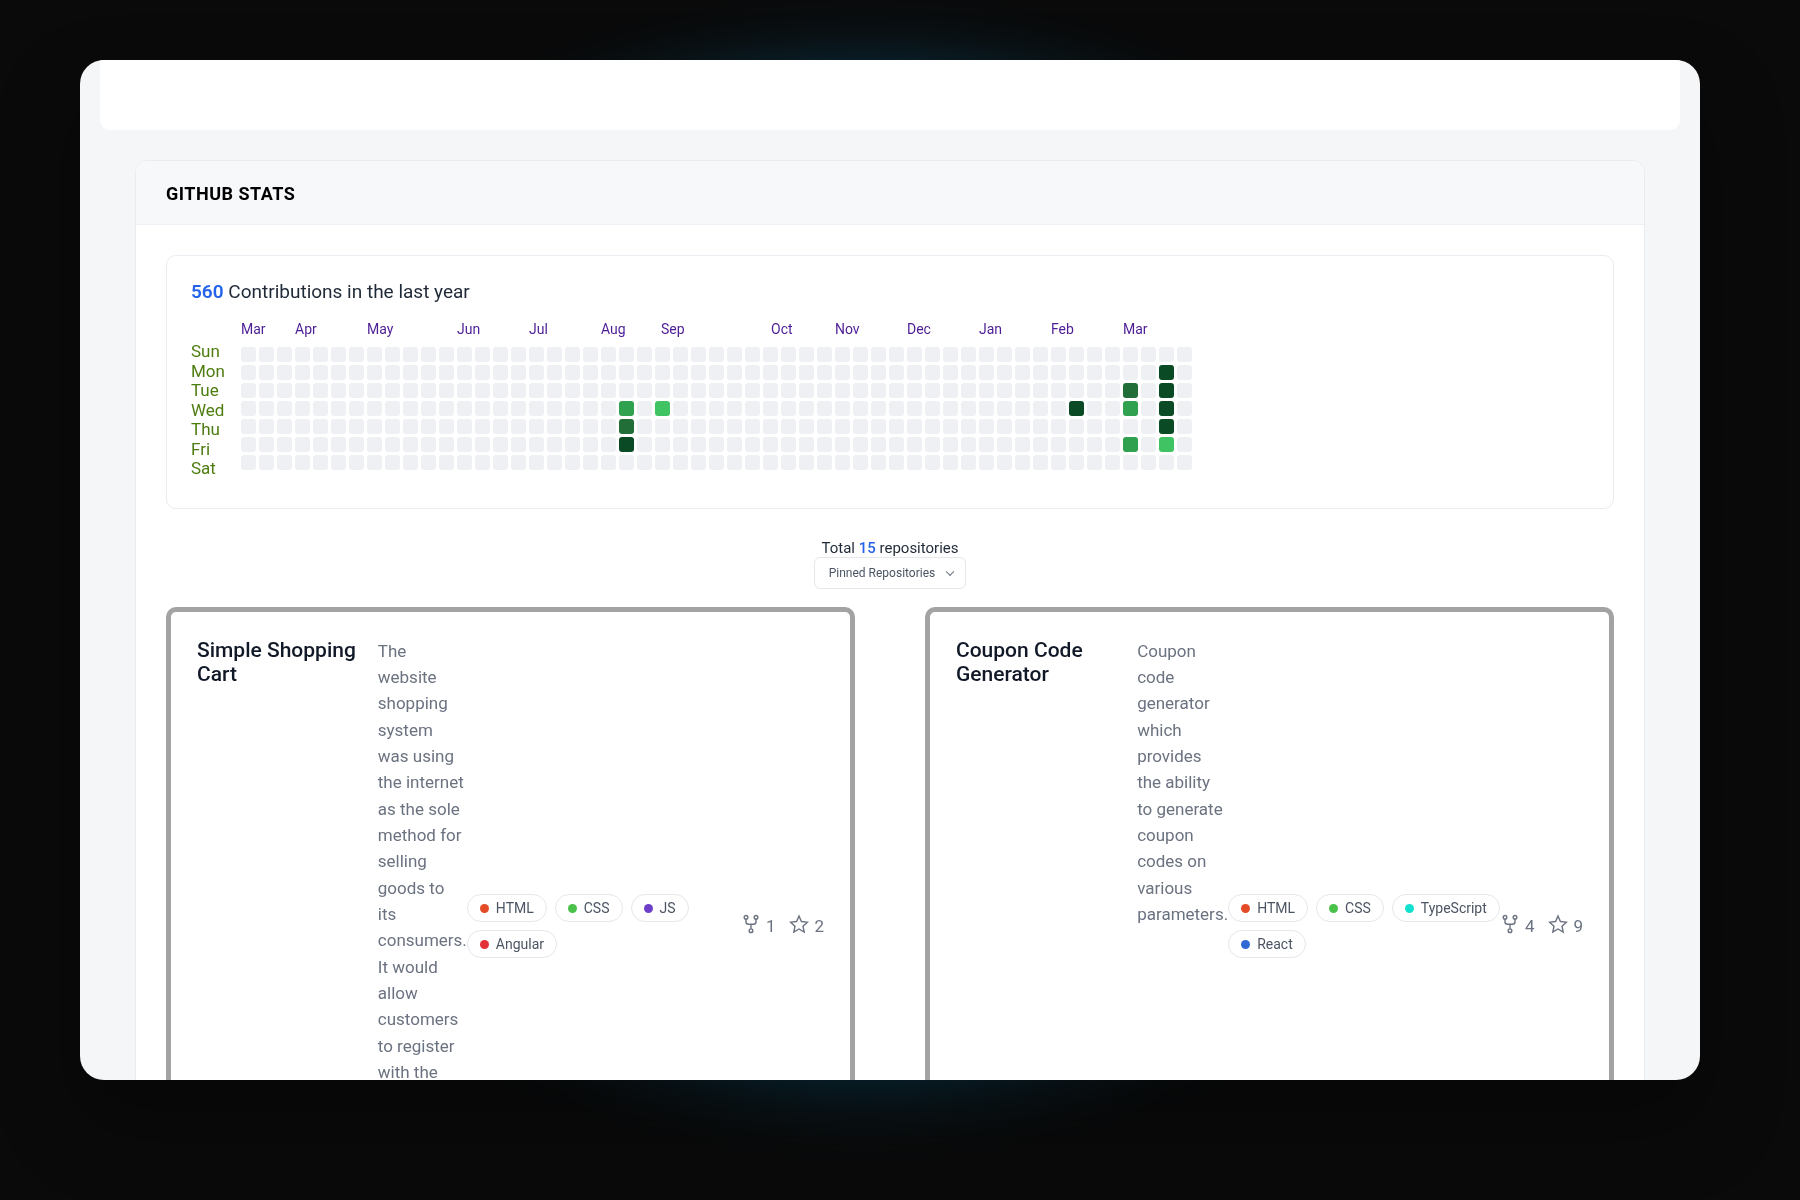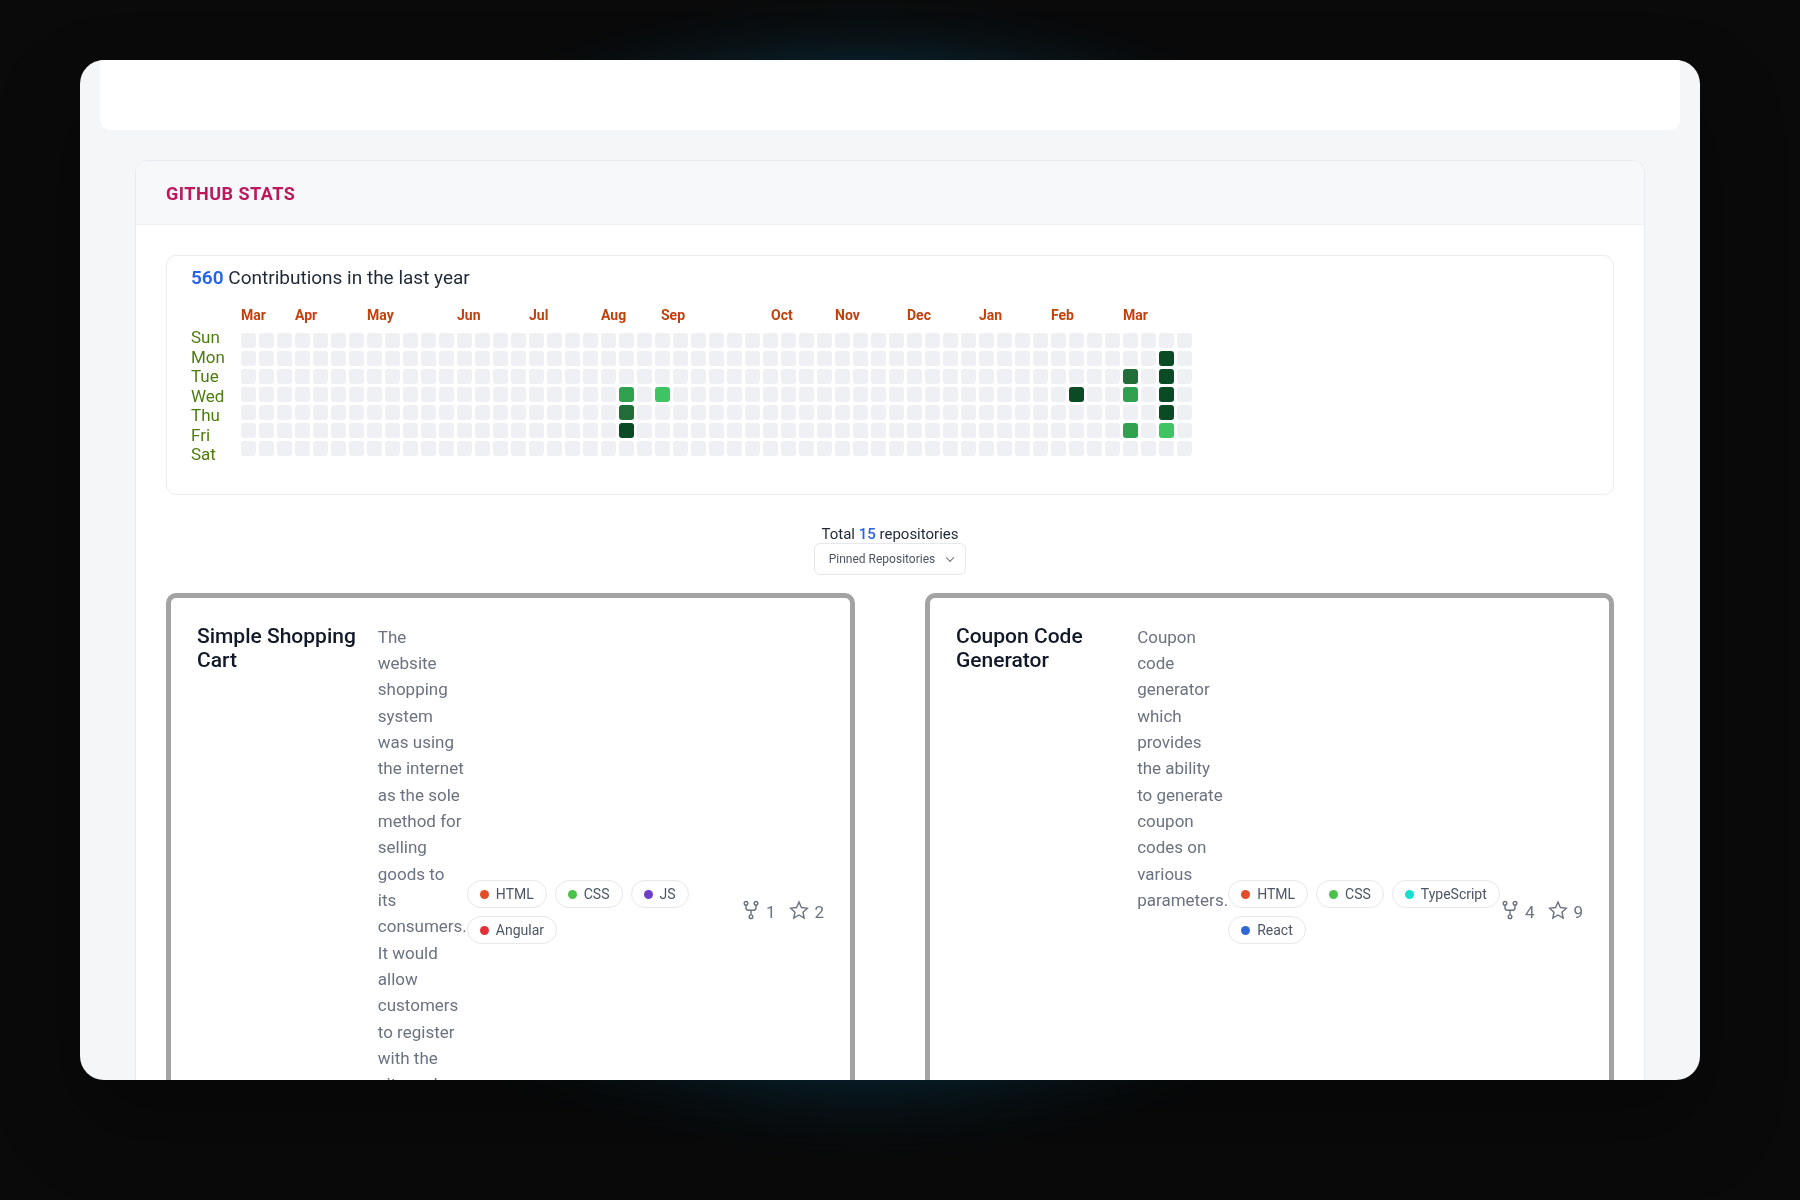--- a/index.html
+++ b/index.html
@@ -41,30 +41,30 @@
     border-radius: 12px;
     border: 1px solid #e9ecf1;
     overflow: hidden;
   }
   .section-header {
     padding: 22px 30px 20px 30px;
     background: #f7f8fa;
     border-bottom: 1px solid #edf0f4;
   }
   .section-title {
-    color: #be185d;
+    color: #000000;
     font-size: 18px;
     font-weight: 700;
     letter-spacing: 0.5px;
   }
   .contrib-card {
     margin: 30px;
     border: 1px solid #e9ecf1;
     border-radius: 10px;
-    padding: 10px 24px 28px 24px;
+    padding: 24px 24px 28px 24px;
   }
   .contrib-title {
     font-size: 19px;
     color: #1f2937;
     margin-bottom: 18px;
   }
   .contrib-title .count { color: #2563eb; font-weight: 600; }
   .calendar-wrap {
     display: flex;
     gap: 6px;
@@ -85,22 +85,21 @@
   }
   .calendar-right { flex: 1; }
   .month-row {
     position: relative;
     height: 22px;
     margin-bottom: 4px;
   }
   .month-row span {
     position: absolute;
     font-size: 14px;
-    color: #c2410c;
-    font-weight: bold;
+    color: #4c1d95;
   }
   .grid {
     display: flex;
     gap: 3px;
   }
   .week {
     display: flex;
     flex-direction: column;
     gap: 3px;
   }

